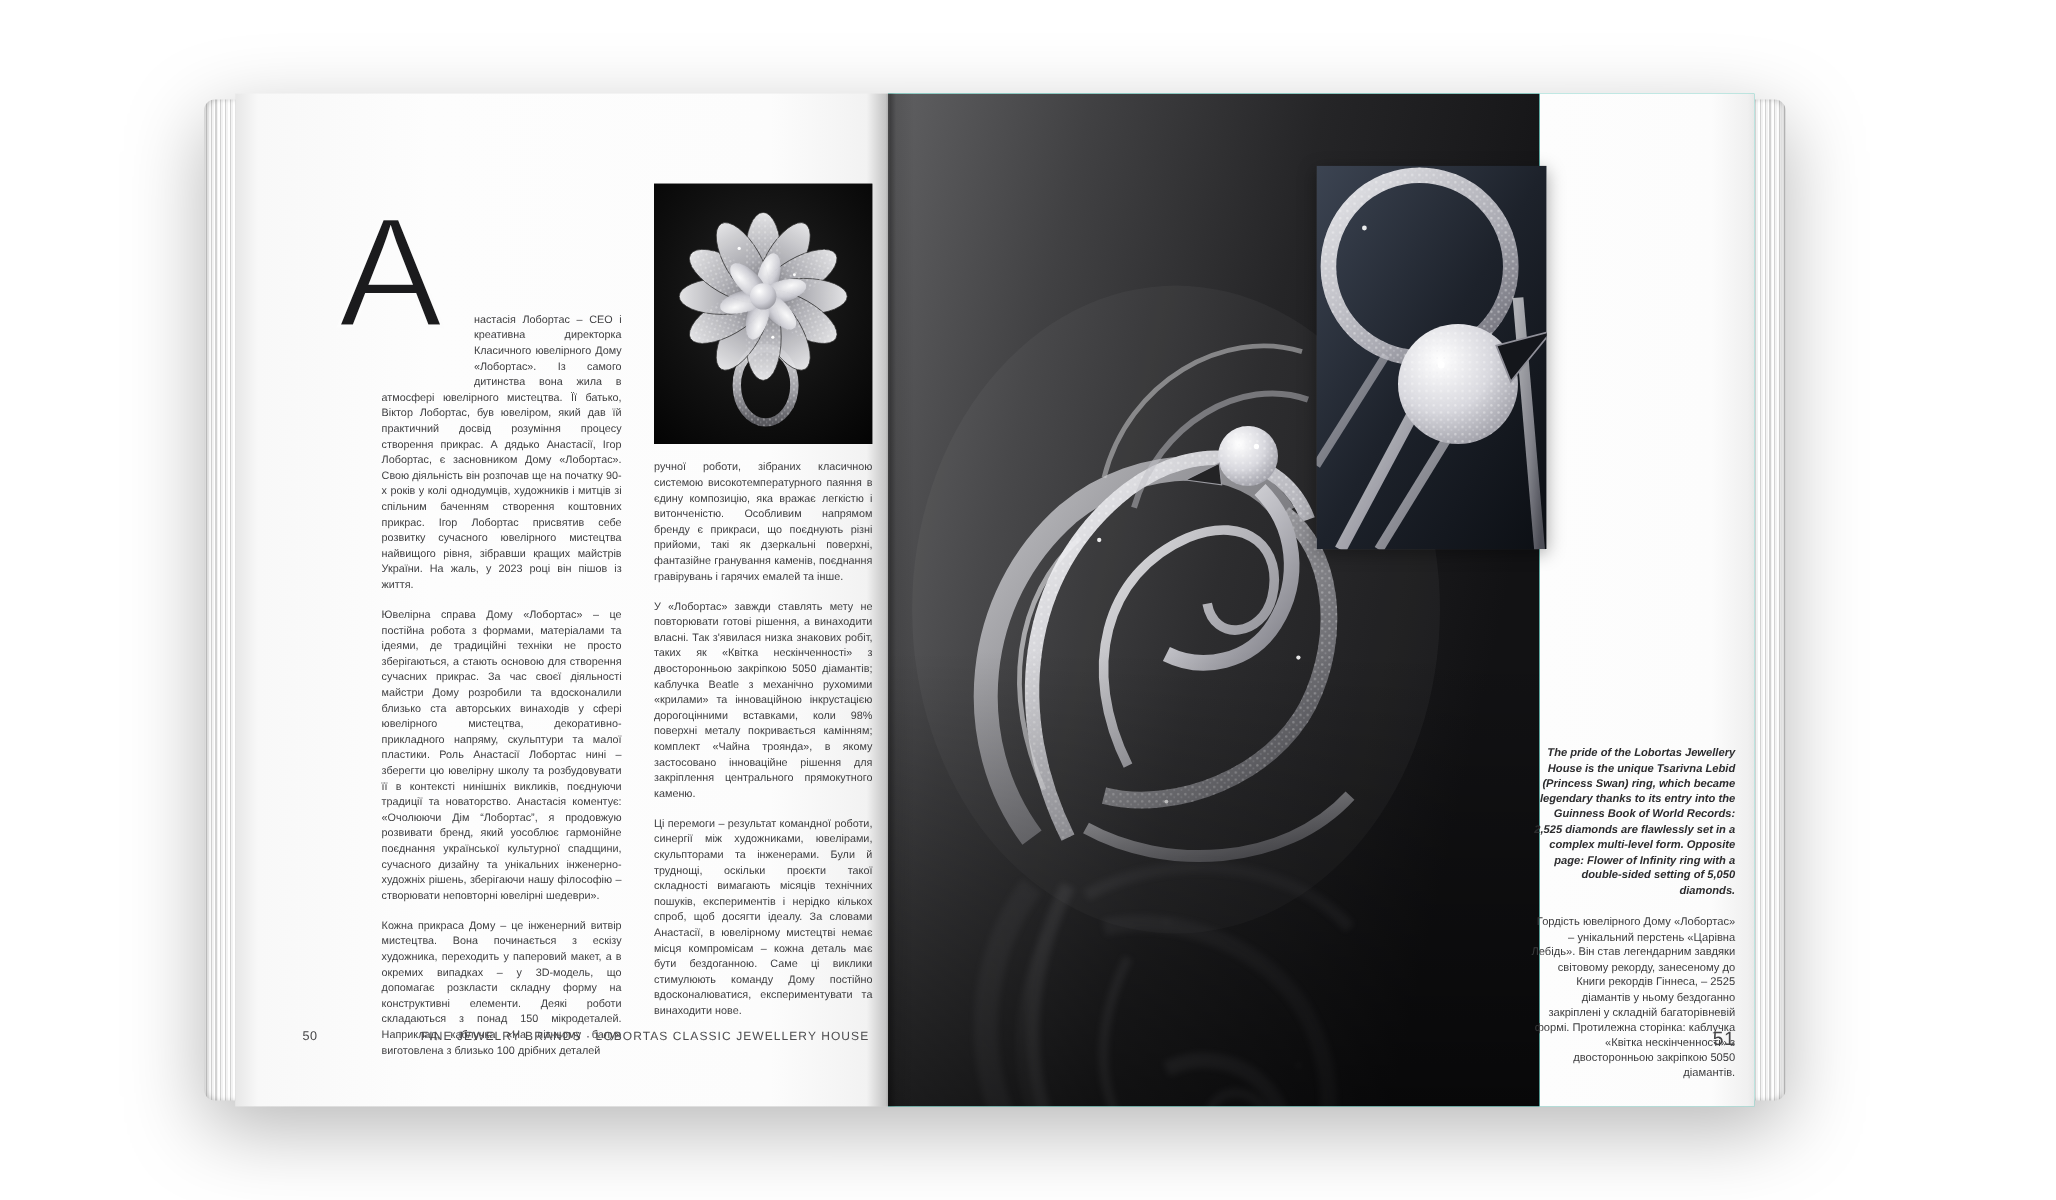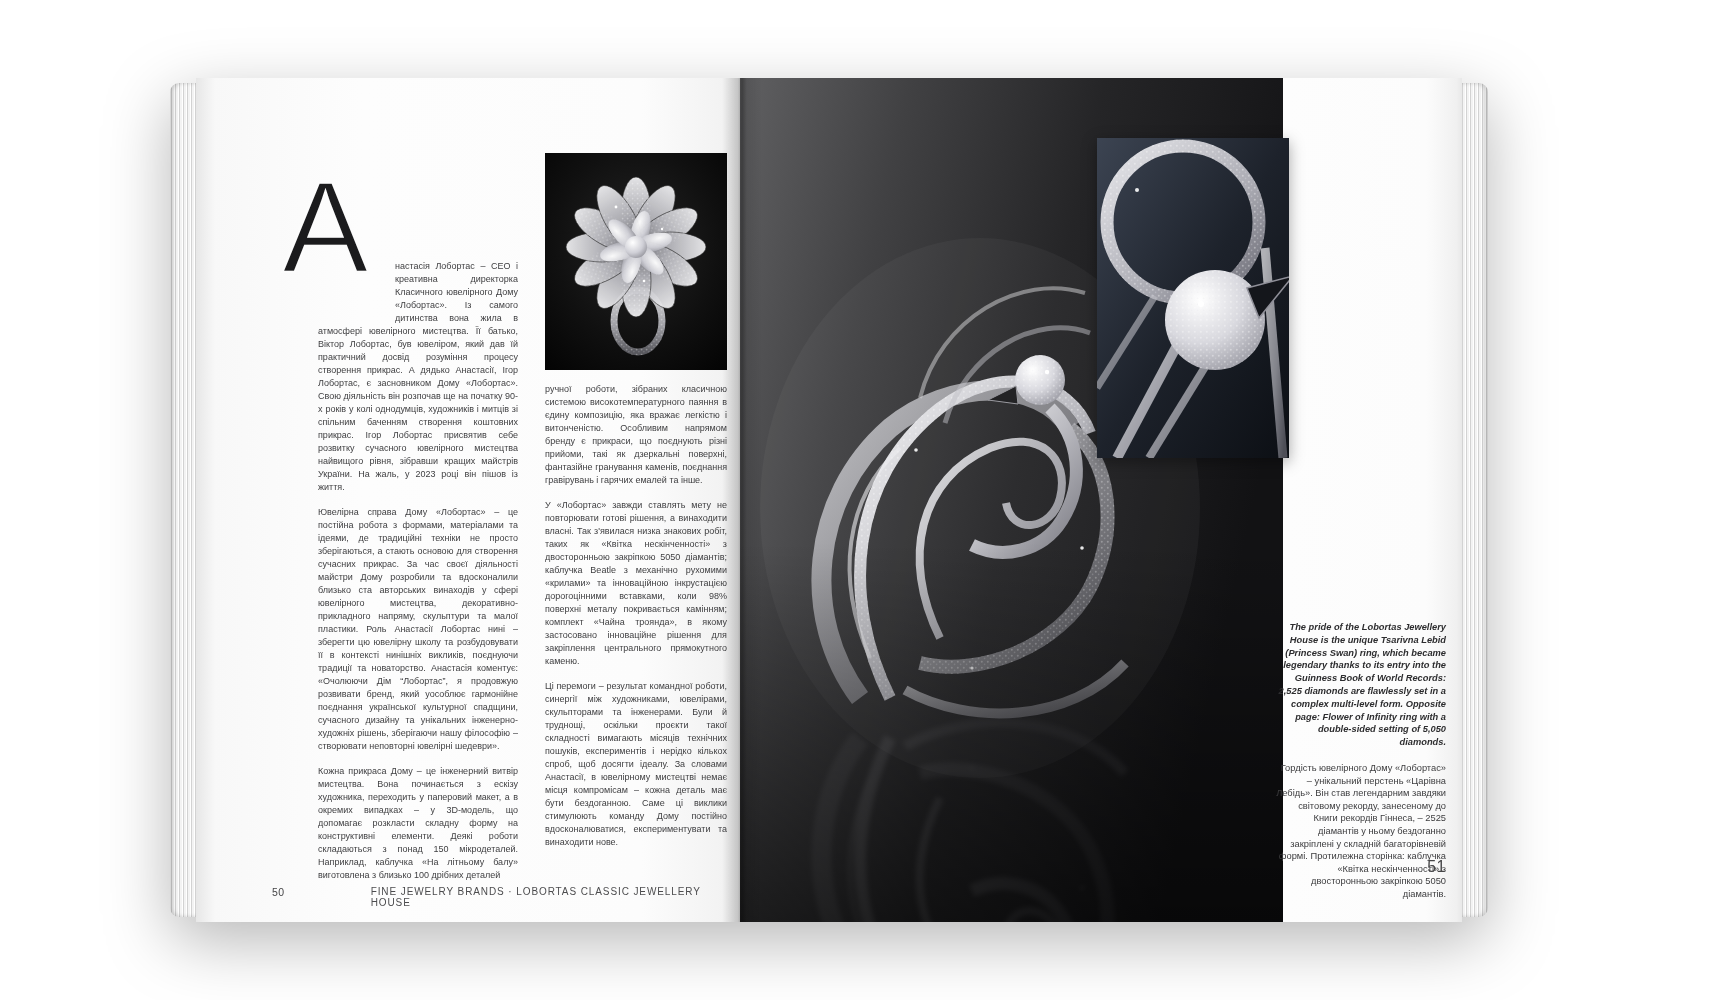--- a/index.html
+++ b/index.html
@@ -23,21 +23,21 @@
   .col p{margin:0 0 12px 0;}
   .col1{left:122px;top:182px;width:200px;}
   .col2{left:349px;top:305px;width:182px;}
   .dc-float{float:left;width:111px;height:56px;margin-left:-34px;}
   .dropcap{position:absolute;left:86px;top:84px;font-size:130px;line-height:1;color:#1b1b1d;
         letter-spacing:-3px;-webkit-text-stroke:2.5px #fcfcfc;z-index:1;}
   
   .ring-photo{position:absolute;left:349px;top:75px;width:182px;height:217px;background:#070707;overflow:hidden;}
   .ring-photo svg{display:block;width:100%;height:100%;}
   
-  .footer-left{position:absolute;left:56px;top:808px;display:flex;align-items:flex-start;color:#454547;margin-left:20px;}
+  .footer-left{position:absolute;left:56px;top:780px;display:flex;align-items:center;color:#454547;}
   .pagenum{font-size:10.5px;letter-spacing:0.5px;}
   .running-title{margin-left:86px;font-size:10px;letter-spacing:0.9px;color:#4c4c4e;}
   
   .dark-band{position:absolute;left:0;top:0;width:543px;height:844px;overflow:hidden;}
   .dark-band svg{display:block;width:100%;height:100%;}
   .caption-col{position:absolute;left:543px;top:0;right:0;height:100%;
         background:linear-gradient(to right,#fdfdfd 0,#fcfcfc 80%,#f0f0f0 97%,#e8e8e8 100%);}
   .inset-photo{position:absolute;left:357px;top:60px;width:192px;height:320px;overflow:hidden;z-index:3;
         box-shadow:0 4px 14px rgba(0,0,0,0.35);}
   .inset-photo svg{display:block;width:100%;height:100%;}

